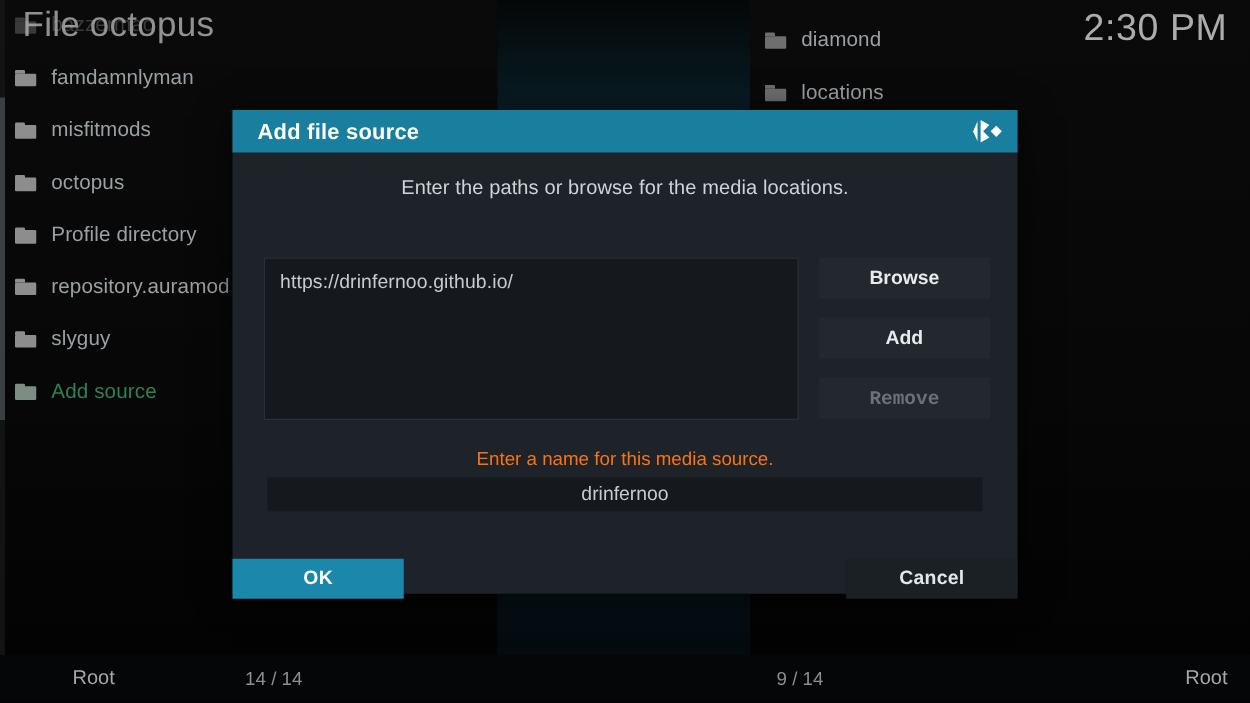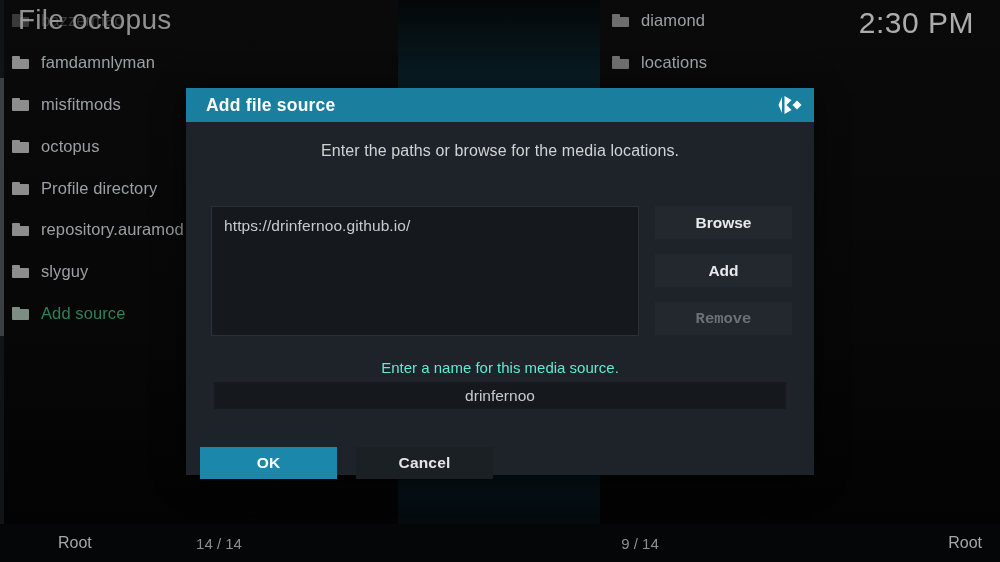--- a/index.html
+++ b/index.html
@@ -46,30 +46,30 @@
   
   .window-title {
     position:absolute; left:18px; top:4px;
     font-size:28px; font-weight:300; letter-spacing:.2px;
     color:#b8b8b8; opacity:.78;
     z-index:6;
   }
 
   
   .clock {
-    position:absolute; right:26px; top:6px;
+    position:absolute; right:18px; top:6px;
     font-size:30px; font-weight:300; letter-spacing:.5px;
     color:#c9c9c9; opacity:.85;
     z-index:6;
   }
 
   
   .col { position:absolute; top:0; }
   .col-left  { left:0;   width:398px; }
-  .col-right { left:600px; width:400px; }
+  .col-right { left:600px; width:400px;margin-top:12px; }
 
   .row {
     position:relative;
     height:41.8px;
     display:flex; align-items:center;
     padding-left:12px;
   }
   .col-right .row { padding-left:12px; }
 
   .ficon {
@@ -162,33 +162,33 @@
     background:#22282d;
     display:flex; align-items:center; justify-content:center;
     margin-bottom:15px;
     border:none;
   }
   .sbtn span { font-size:15.5px; font-weight:700; color:#e8eaec; }
   .sbtn.disabled span { color:#6b7277; font-weight:700;font-family:Liberation Mono, monospace; }
 
   .name-hint {
     position:absolute; left:0; top:237px; width:628px;
-    text-align:center; color:#5eead4; font-size:15px;
+    text-align:center; color:#f97316; font-size:15px;
   }
   .name-field {
     position:absolute; left:28px; top:260px;
     width:572px; height:27px;
     background:#15191d;
     display:flex; align-items:center; justify-content:center;
   }
   .name-value { font-size:15.5px; color:#c7cbce; }
 
   .dlg-actions {
     position:absolute; left:0; top:325px; width:628px;
-    display:flex; justify-content:flex-start; gap:19px;padding-left:14px;
+    display:flex; justify-content:space-between; gap:19px;
   }
   .abtn {
     width:137px; height:32px;
     display:flex; align-items:center; justify-content:center;
     border:none;
   }
   .abtn span { font-size:15.5px; font-weight:700; letter-spacing:.2px; }
   .abtn.primary { background:#1a87ab; }
   .abtn.primary span { color:#ffffff; }
   .abtn.secondary { background:#1a2024; }

